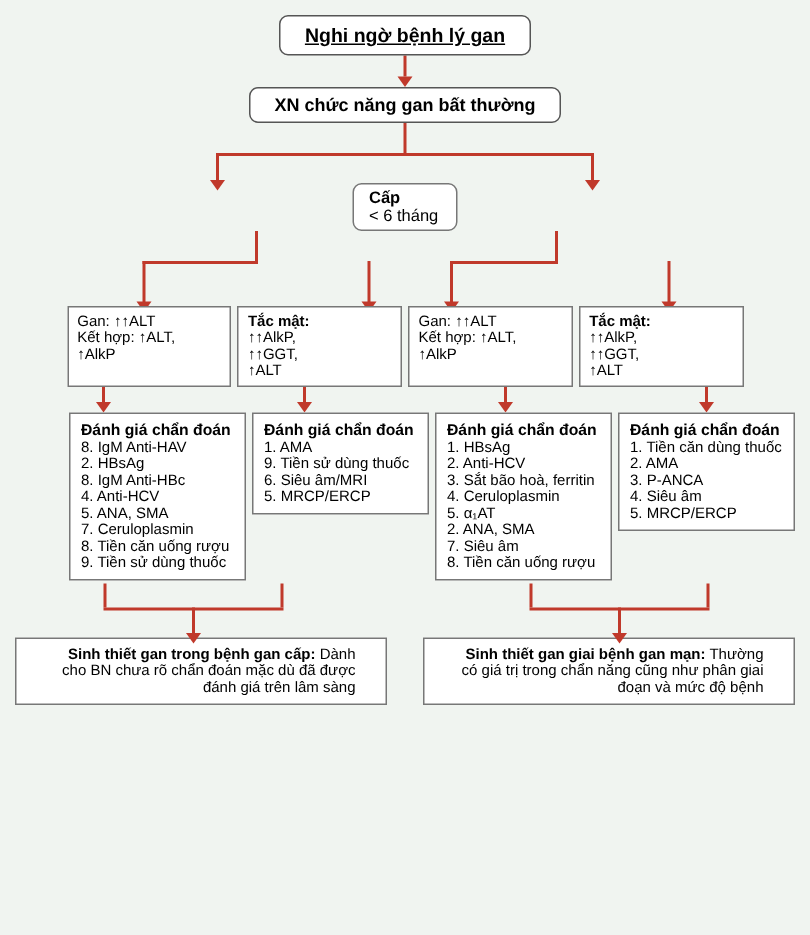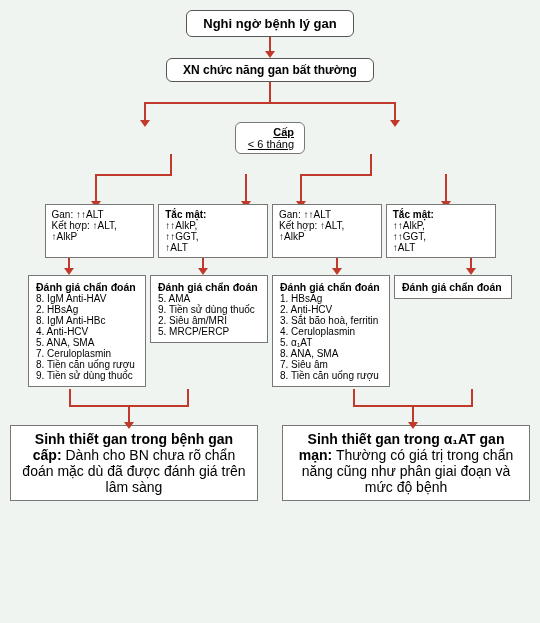--- a/index.html
+++ b/index.html
@@ -40,33 +40,32 @@
       font-size: 10px;
       min-width: 110px;
     }
     .box-diagnose strong {
       font-size: 10.5px;
       font-weight: bold;
     }
     .box-biopsy {
       background: #fff;
       border: 1.5px solid #777;
-      text-align: center;
-      padding: 5px 8px;
-      font-size: 14px;
+      text-align: right;
+      padding: 5px 20px;
+      font-size: 10px;
     }
 
     .box-category {
       border: 1.5px solid #777;
       border-radius: 6px;
       background: #fff;
-      text-align: right;
+      text-align: left;
       padding: 3px 10px;
       font-size: 11px;
-      text-decoration: underline;
     }
     .box-liver {
       border: 1.5px solid #777;
       background: #fff;
       text-align: left;
       padding: 4px 6px;
       font-size: 10px;
       min-width: 100px;
     }
     .box-obstruct {
@@ -77,21 +76,21 @@
       font-size: 10px;
       min-width: 100px;
     }
   </style>
 </head>
 <body>
 
 <div class="diagram">
 
   <div style="display:flex;flex-direction:column;align-items:center;">
-    <div class="box box-rounded box-title" style="padding:5px 16px;font-size:13px;">
+    <div class="box box-rounded box-title" style="padding:5px 16px;font-size:13px;text-decoration:underline;">
       <span>Nghi ngờ bệnh lý gan</span>
     </div>
 
     <div style="width:2px;height:14px;background:#c0392b;margin:0 auto;"></div>
     <div style="width:0;height:0;border-left:5px solid transparent;border-right:5px solid transparent;border-top:7px solid #c0392b;"></div>
 
     <div class="box box-rounded box-title" style="padding:4px 16px;font-size:12px;margin-top:0;">
       <span style="font-weight:bold;">XN chức năng gan bất thường</span>
     </div>
 
@@ -176,62 +175,69 @@
       <div style="width:118px;display:flex;flex-direction:column;align-items:center;">
         <div style="width:2px;height:10px;background:#c0392b;"></div>
         <div style="width:0;height:0;border-left:5px solid transparent;border-right:5px solid transparent;border-top:7px solid #c0392b;"></div>
       </div>
       <div style="width:118px;display:flex;flex-direction:column;align-items:center;">
         <div style="width:2px;height:10px;background:#c0392b;"></div>
         <div style="width:0;height:0;border-left:5px solid transparent;border-right:5px solid transparent;border-top:7px solid #c0392b;"></div>
       </div>
     </div>
 
-    <div style="display:flex;flex-direction:row;justify-content:center;width:520px;gap:4px;align-items:flex-start;">
+    <div style="display:flex;flex-direction:row;justify-content:flex-end;width:520px;gap:4px;align-items:flex-start;">
 
       <div class="box-diagnose" style="width:118px;">
         <div><strong>Đánh giá chẩn đoán</strong></div>
         <div id="diag-al-items">
             <div>8. IgM Anti-HAV</div>
             <div>2. HBsAg</div>
             <div>8. IgM Anti-HBc</div>
             <div>4. Anti-HCV</div>
             <div>5. ANA, SMA</div>
             <div>7. Ceruloplasmin</div>
             <div>8. Tiền căn uống rượu</div>
             <div>9. Tiền sử dùng thuốc</div>
           </div>
       </div>
 
       <div class="box-diagnose" style="width:118px;">
         <div><strong>Đánh giá chẩn đoán</strong></div>
         <div id="diag-ao-items">
-            <div>5. AMA</div>
+            <div>1. AMA</div>
             <div>9. Tiền sử dùng thuốc</div>
-            <div>2. Siêu âm/MRI</div>
+            <div>6. Siêu âm/MRI</div>
             <div>5. MRCP/ERCP</div>
           </div>
       </div>
 
       <div class="box-diagnose" style="width:118px;">
         <div><strong>Đánh giá chẩn đoán</strong></div>
         <div id="diag-cl-items">
             <div>1. HBsAg</div>
             <div>2. Anti-HCV</div>
             <div>3. Sắt bão hoà, ferritin</div>
             <div>4. Ceruloplasmin</div>
             <div>5. α₁AT</div>
-            <div>8. ANA, SMA</div>
+            <div>2. ANA, SMA</div>
             <div>7. Siêu âm</div>
             <div>8. Tiền căn uống rượu</div>
           </div>
       </div>
 
       <div class="box-diagnose" style="width:118px;">
         <div><strong>Đánh giá chẩn đoán</strong></div>
+        <div id="diag-co-items">
+            <div>1. Tiền căn dùng thuốc</div>
+            <div>2. AMA</div>
+            <div>3. P-ANCA</div>
+            <div>4. Siêu âm</div>
+            <div>5. MRCP/ERCP</div>
+          </div>
       </div>
     </div>
 
     <div style="position:relative;width:520px;height:36px;margin-top:2px;">
 
       <div style="position:absolute;left:59px;top:0;width:2px;height:16px;background:#c0392b;"></div>
       <div style="position:absolute;left:177px;top:0;width:2px;height:16px;background:#c0392b;"></div>
       <div style="position:absolute;left:59px;top:16px;width:120px;height:2px;background:#c0392b;"></div>
       <div style="position:absolute;left:118px;top:16px;width:2px;height:20px;background:#c0392b;"></div>
       <div style="position:absolute;left:114px;top:33px;width:0;height:0;border-left:5px solid transparent;border-right:5px solid transparent;border-top:7px solid #c0392b;"></div>
@@ -242,19 +248,19 @@
       <div style="position:absolute;left:402px;top:16px;width:2px;height:20px;background:#c0392b;"></div>
       <div style="position:absolute;left:398px;top:33px;width:0;height:0;border-left:5px solid transparent;border-right:5px solid transparent;border-top:7px solid #c0392b;"></div>
     </div>
 
     <div style="display:flex;flex-direction:row;justify-content:space-between;width:520px;gap:8px;align-items:flex-start;">
       <div class="box-biopsy" style="width:248px;">
         <strong>Sinh thiết gan trong bệnh gan cấp:</strong>
         <span>Dành cho BN chưa rõ chẩn đoán mặc dù đã được đánh giá trên lâm sàng</span>
       </div>
       <div class="box-biopsy" style="width:248px;">
-        <strong>Sinh thiết gan trong α₁AT gan mạn:</strong>
+        <strong>Sinh thiết gan giai bệnh gan mạn:</strong>
         <span>Thường có giá trị trong chẩn năng cũng như phân giai đoạn và mức độ bệnh</span>
       </div>
     </div>
 
   </div>
 </div>
 
 </body></html>

